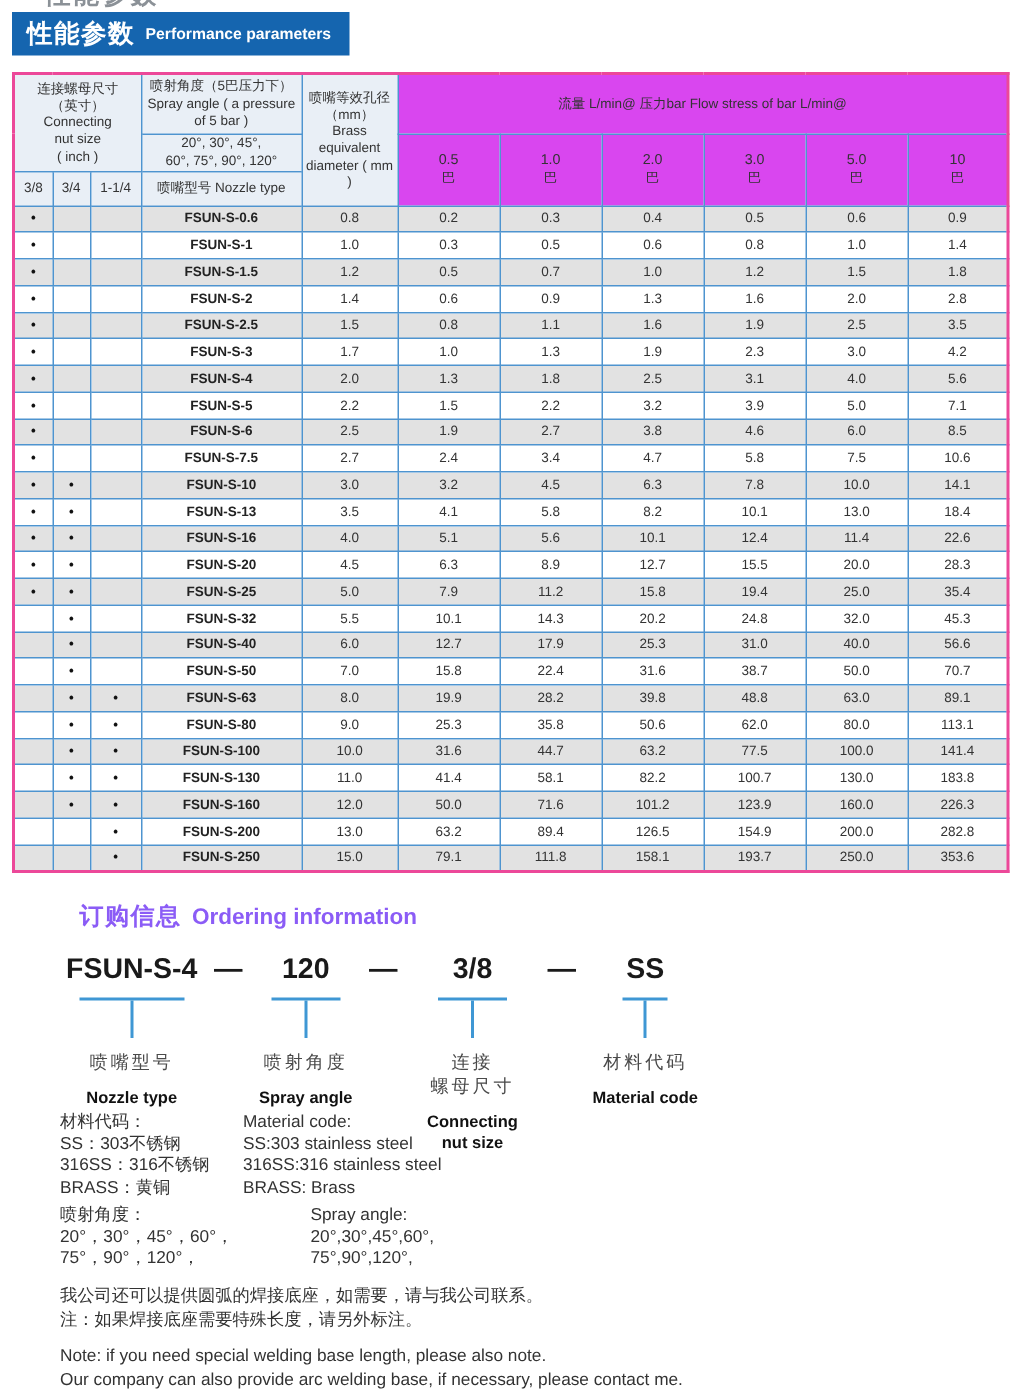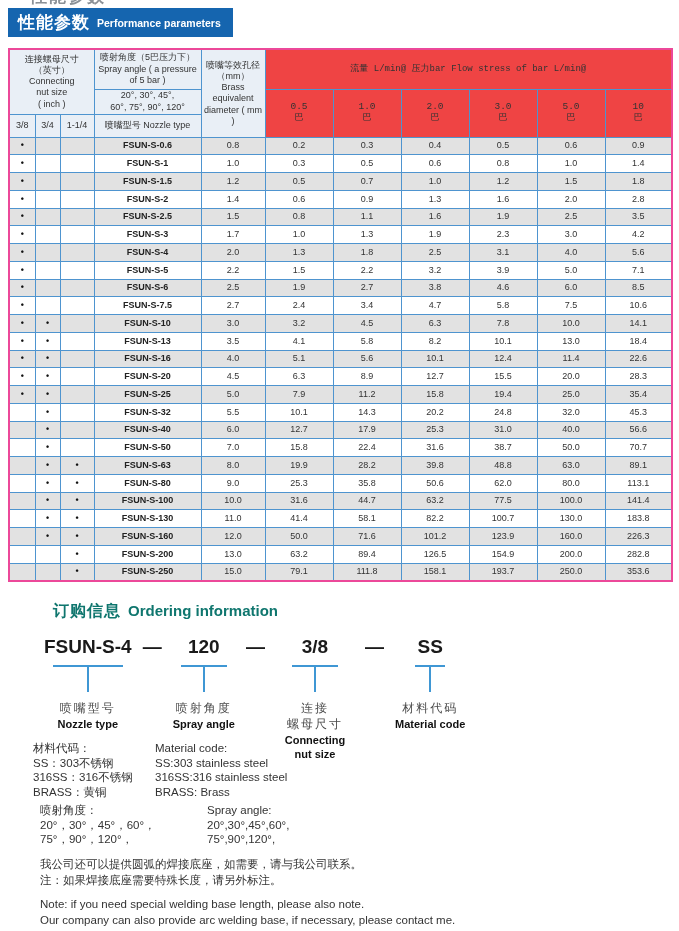--- a/index.html
+++ b/index.html
@@ -24,48 +24,48 @@
   table.perf {
     position:absolute; top:48px; left:8px; width:663px;
     border-collapse:collapse; table-layout:fixed;
     border:2px solid #ec4899;
   }
   table.perf th, table.perf td {
     border:1px solid #4e94cf; text-align:center; vertical-align:middle;
     font-size:9px; line-height:1.25; padding:0 1px; overflow:hidden;
   }
   table.perf thead th { background:#e9eff6; font-weight:normal; color:#333; }
-  table.perf thead th.white { background:#ef4444;font-family:Liberation Mono, monospace; }
+  table.perf thead th.white { background:#d946ef; }
   tr.hrow1 { height:40px; } tr.hrow2 { height:25px; } tr.hrow3 { height:23px; }
   table.perf tbody tr { height:17.76px; background:#ffffff; }
   table.perf tbody tr.stripe { background:#e2e2e2; }
   td.model-cell { font-weight:bold; color:#222; font-size:9.5px; }
   td.dot-cell { font-size:12px; font-weight:bold; color:#111; line-height:1; }
   td.num-cell { font-size:9.5px; color:#333; }
   .hdr-bold { font-weight:bold; }
   .p-val { display:block; font-size:9.5px; color:#333; }
   .p-unit { display:block; font-size:9px; color:#333; }
 
   
-  .ordering-title { position:absolute; top:601px; left:53px; display:flex; align-items:baseline; gap:7px; color:#0f766e; }
+  .ordering-title { position:absolute; top:601px; left:53px; display:flex; align-items:baseline; gap:7px; color:#8b5cf6; }
   .ordering-title .cn { font-size:16px; font-weight:bold; letter-spacing:1px; }
   .ordering-title .en { font-size:15px; font-weight:bold; }
 
   .order-row { position:absolute; top:636px; left:44px; display:flex; align-items:flex-start; }
   .order-part { display:flex; flex-direction:column; align-items:center; }
   .order-code { font-size:19px; font-weight:bold; color:#1a1a1a; line-height:22px; white-space:nowrap; }
   .order-dash { font-size:19px; font-weight:bold; color:#1a1a1a; line-height:22px; padding:0 11px; }
   .order-connector { margin-top:7px; position:relative; border-top:2px solid #3f97d4; height:27px; }
   .order-connector::after { content:""; position:absolute; left:50%; top:0; width:2px; height:100%; background:#3f97d4; transform:translateX(-1px); }
   .order-label-cn { margin-top:8px; font-size:12px; color:#4a4a4a; letter-spacing:2px; white-space:pre-line; text-align:center; line-height:1.35; }
-  .order-label-en { margin-top:2px; font-size:11px; font-weight:bold; color:#111; text-align:center; max-width:78px; line-height:1.25; }
+  .order-label-en { margin-top:10px; font-size:11px; font-weight:bold; color:#111; text-align:center; max-width:78px; line-height:1.25; }
   .w1 { width:70px; } .w2 { width:46px; } .w3 { width:46px; } .w4 { width:30px; }
 
   
-  .material-block { position:absolute; top:741px; left:33px; display:flex; }
+  .material-block { position:absolute; top:741px; left:40px; display:flex; }
   .material-block .col-cn { width:122px; }
   .material-block .col-en { }
   .spray-block { position:absolute; top:803px; left:40px; display:flex; }
   .spray-block .col-cn { width:167px; }
   .text-line { font-size:11.5px; color:#333; line-height:14.5px; white-space:nowrap; }
   .notes-block { position:absolute; top:857px; left:40px; }
   .notes-block .text-line { line-height:15.5px; }
   .notes-gap { height:9px; }
 </style>
 </head>

